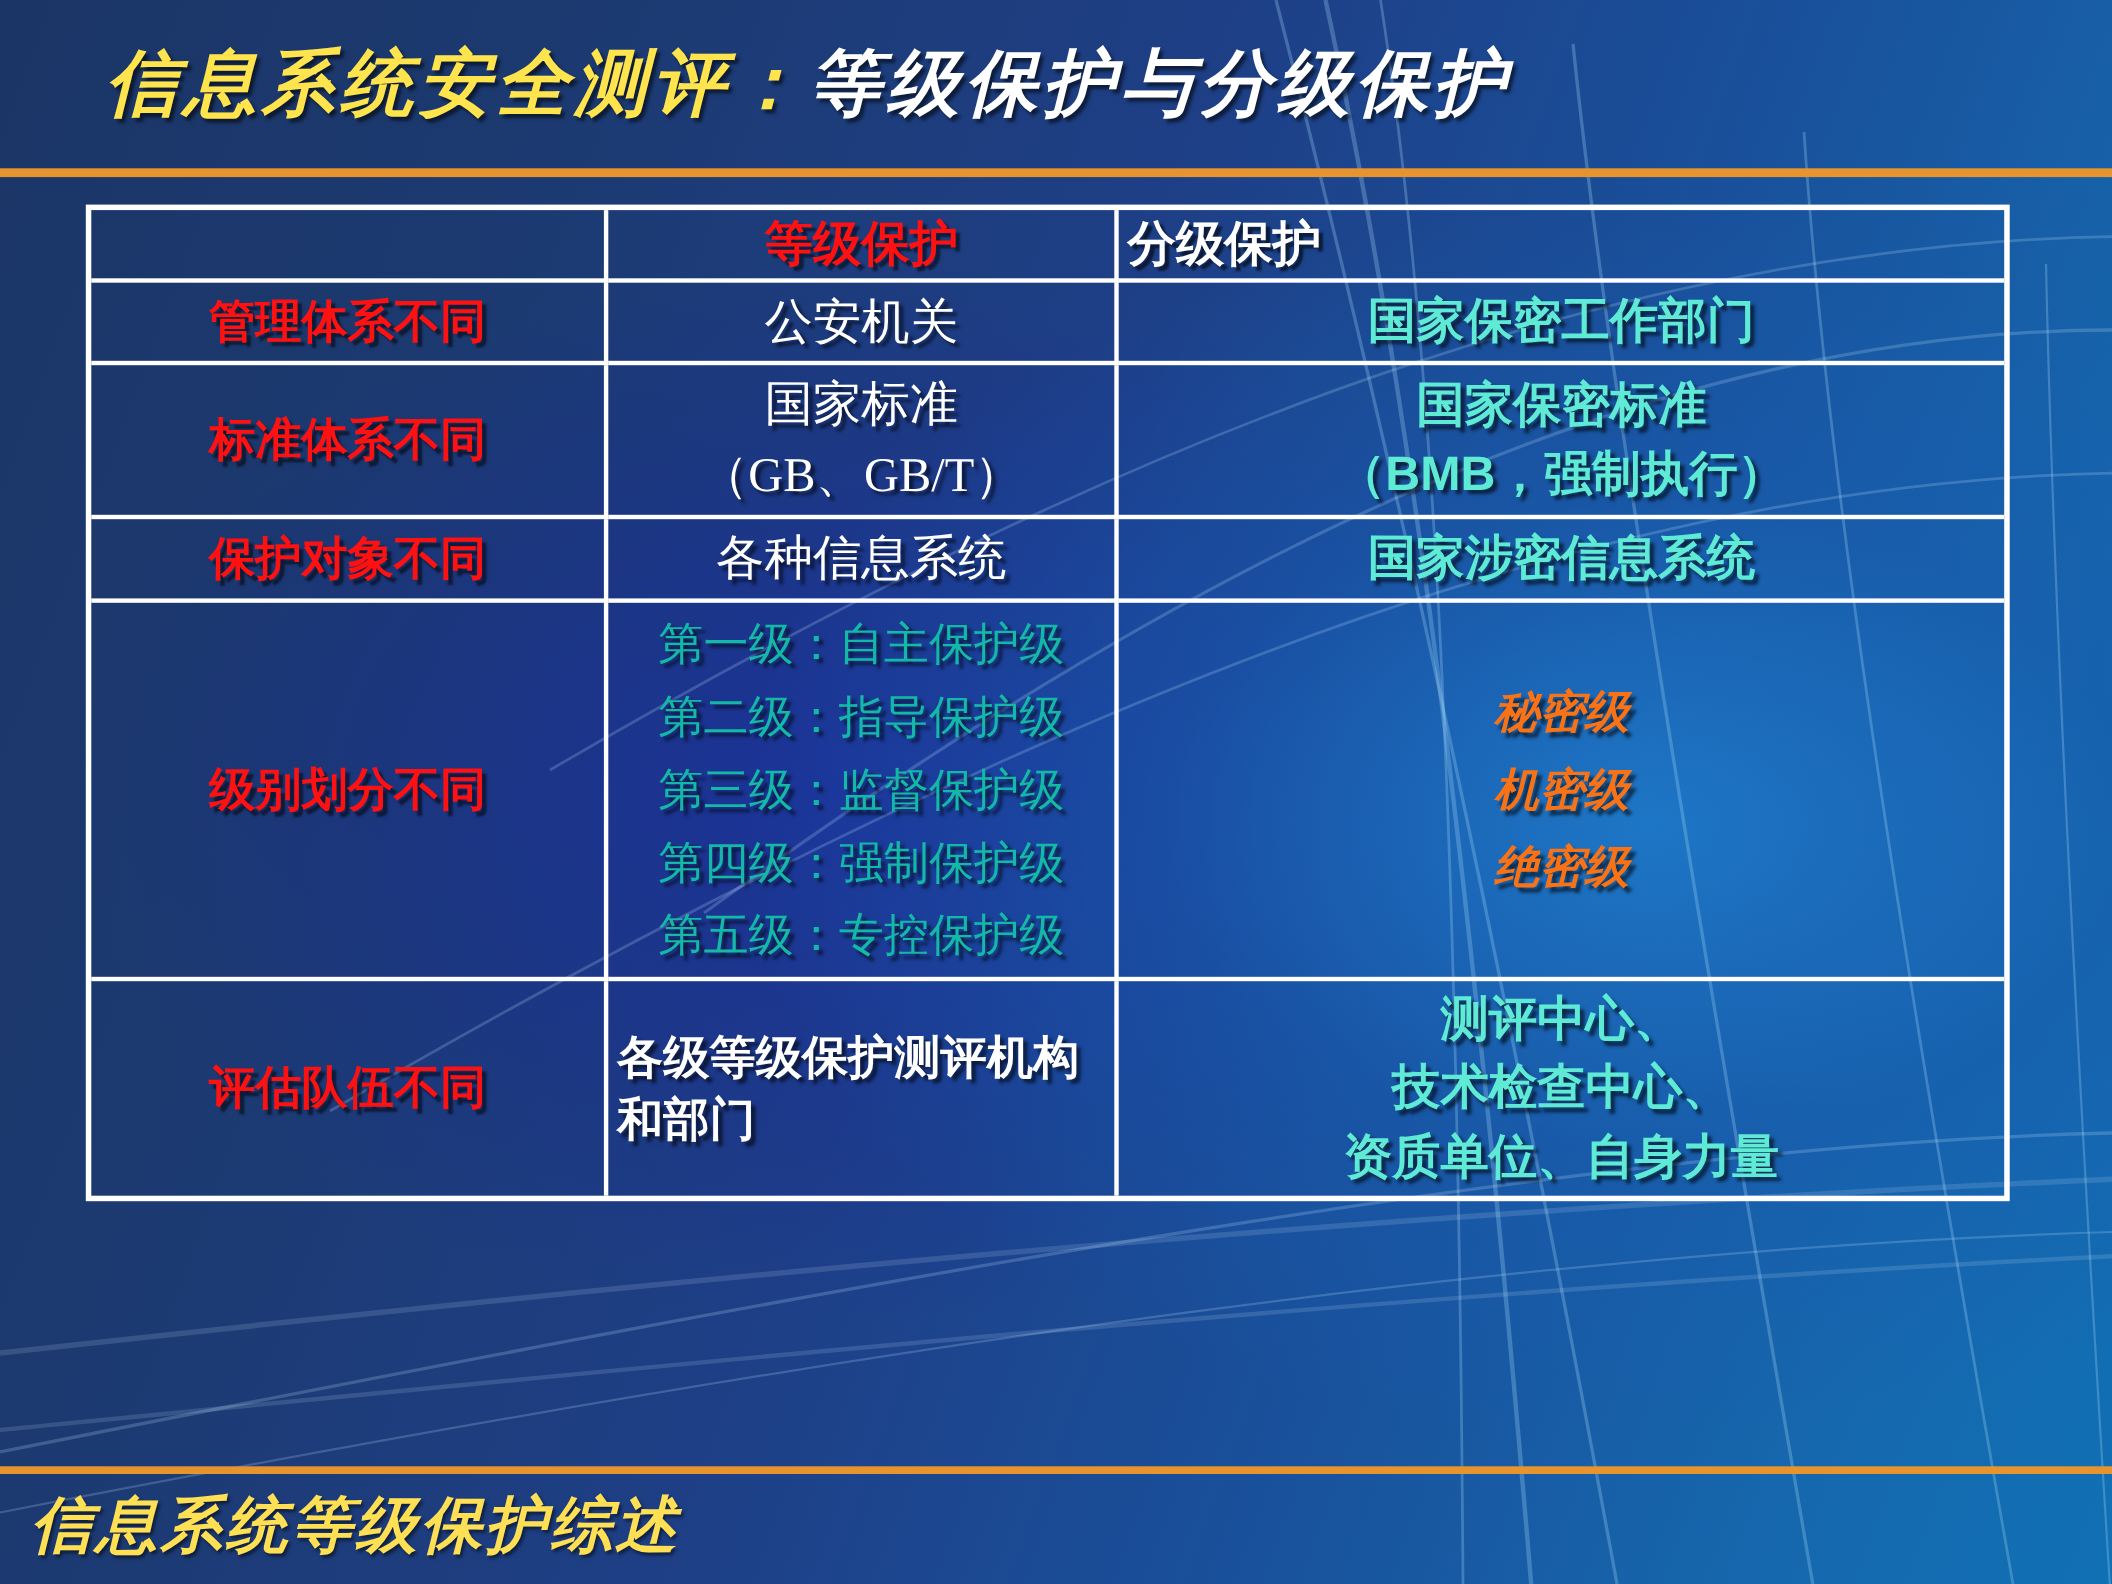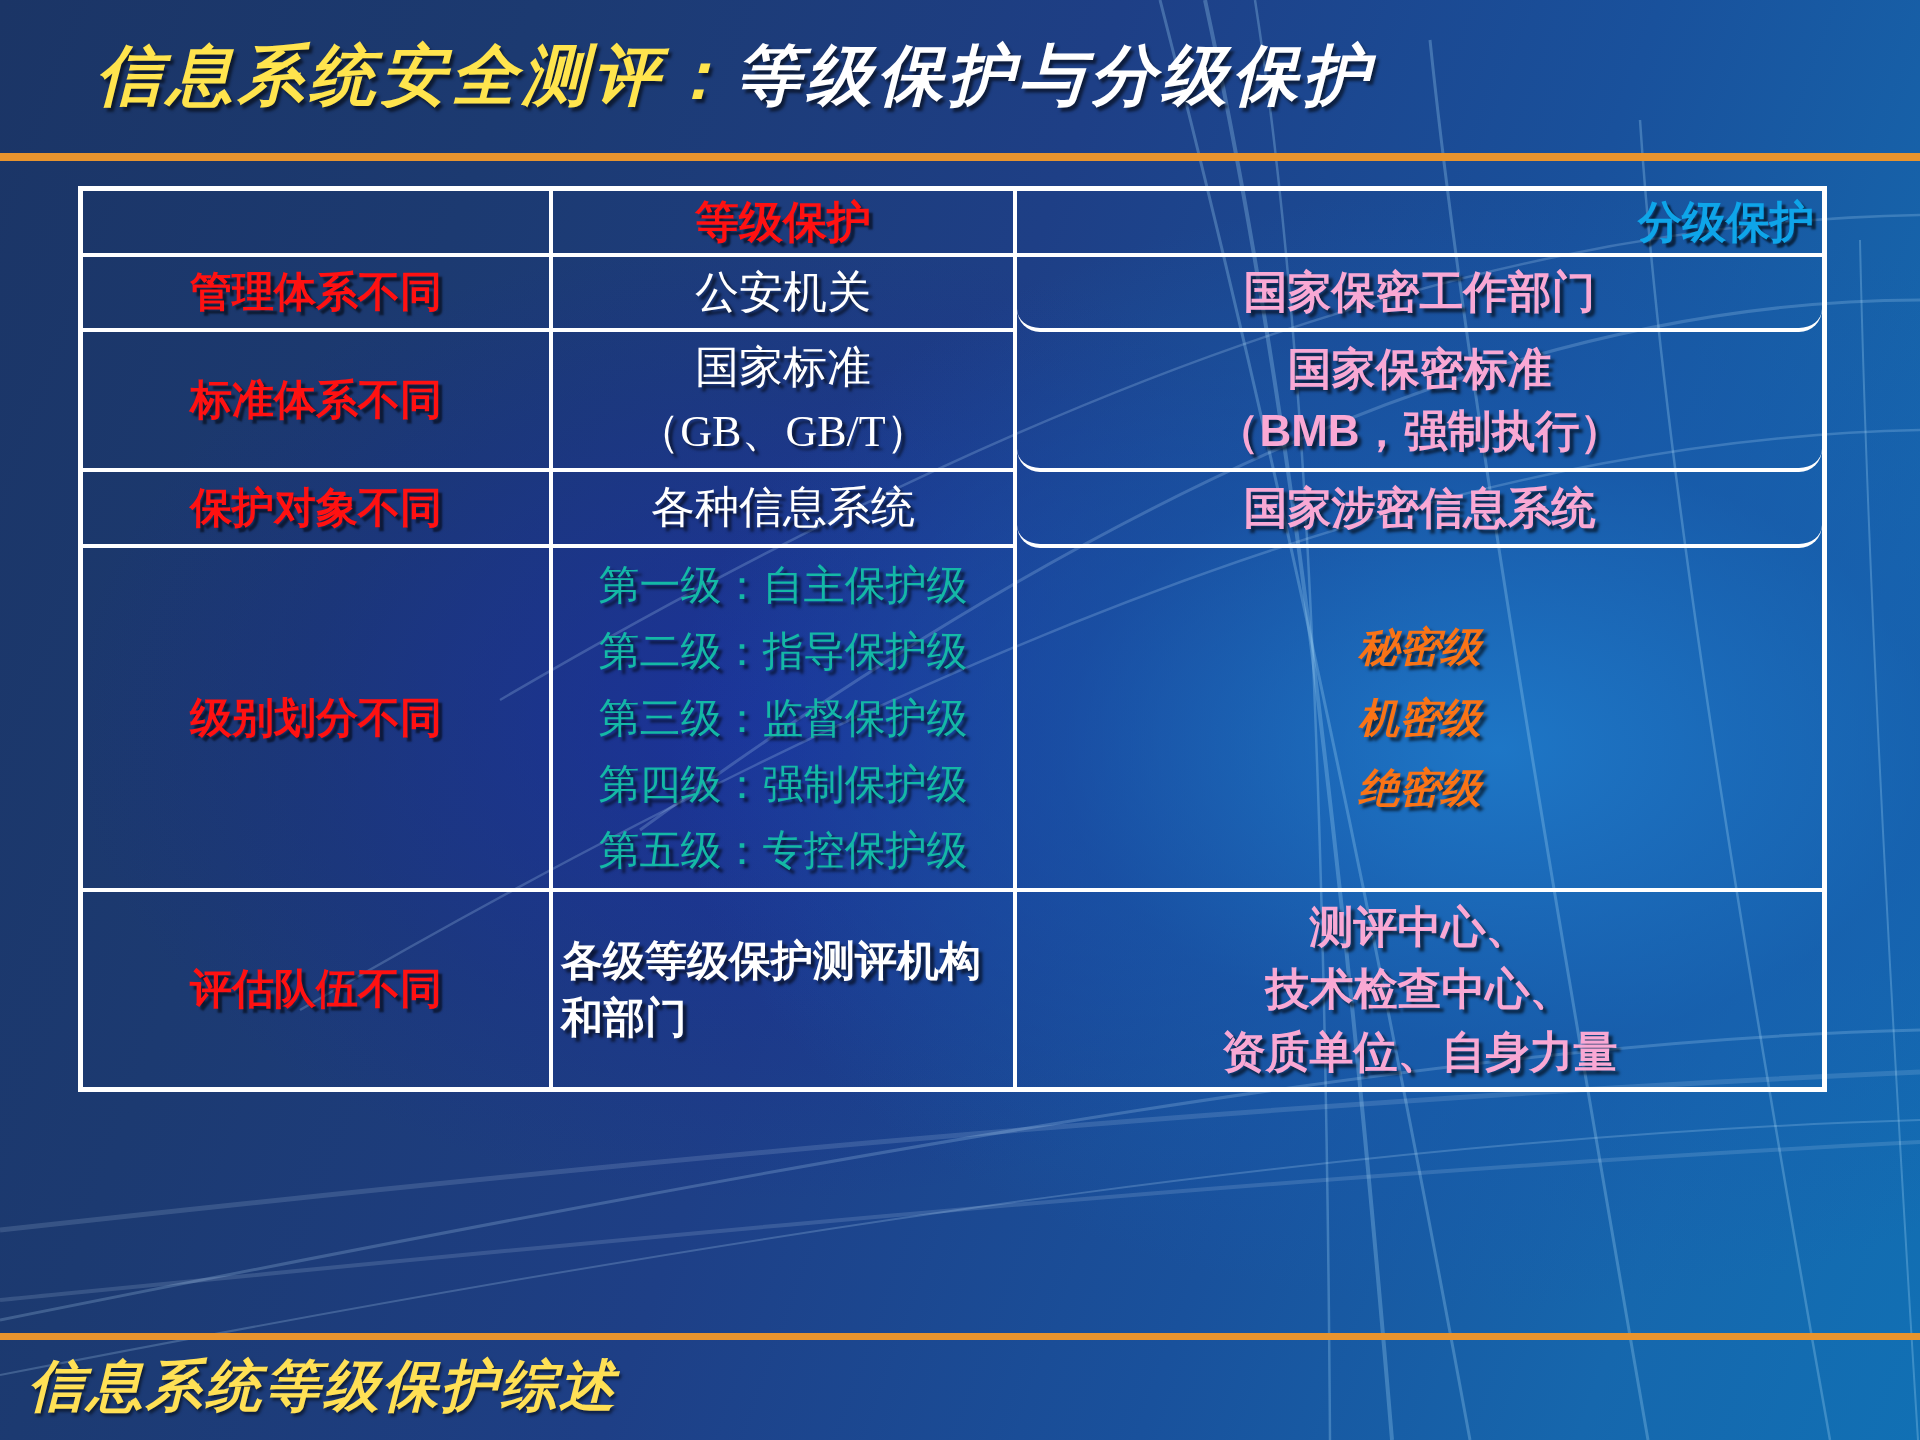--- a/index.html
+++ b/index.html
@@ -78,24 +78,24 @@
 
   
   .hd-red {
     text-align:center;
     font-size:44px; line-height:1.22;
     font-weight:bold;
     color:#ff1111;
     text-shadow:4px 4px 2px rgba(0,0,0,0.55);
   }
   .hd-yellow {
-    text-align:right;
+    text-align:left;
     font-size:44px; line-height:1.22;
     font-weight:bold;
-    color:#0ea5e9;
+    color:#ffffff;
     text-shadow:4px 4px 2px rgba(0,0,0,0.6);
   }
   .lbl-red {
     text-align:center;
     font-size:42px; line-height:1.25;
     font-weight:bold;
     color:#ff1111;
     text-shadow:4px 4px 2px rgba(0,0,0,0.55);
   }
   .val-white {
@@ -103,23 +103,22 @@
     font-family:"Liberation Serif", serif;
     font-size:44px; line-height:1.45;
     color:#ffffff;
     text-shadow:4px 4px 3px rgba(0,0,0,0.6);
   }
   .val-white.left { text-align:left; font-family:"Liberation Sans", sans-serif; font-weight:bold; font-size:42px; line-height:1.34; }
   .val-yellow {
     text-align:center;
     font-size:44px; line-height:1.42;
     font-weight:bold;
-    color:#f9a8d4;
-    text-shadow:4px 4px 3px rgba(0,0,0,0.6);
-    border-radius:23px;
+    color:#5eead4;
+    text-shadow:4px 4px 3px rgba(0,0,0,0.6);
   }
   .levels {
     text-align:center;
     font-family:"Liberation Serif", serif;
     font-size:41px; line-height:1.62;
     color:#14b8a6;
     text-shadow:4px 4px 3px rgba(0,0,0,0.6);
   }
   .levels .lv { display:block; white-space:nowrap; }
   .grades { text-align:center; }

